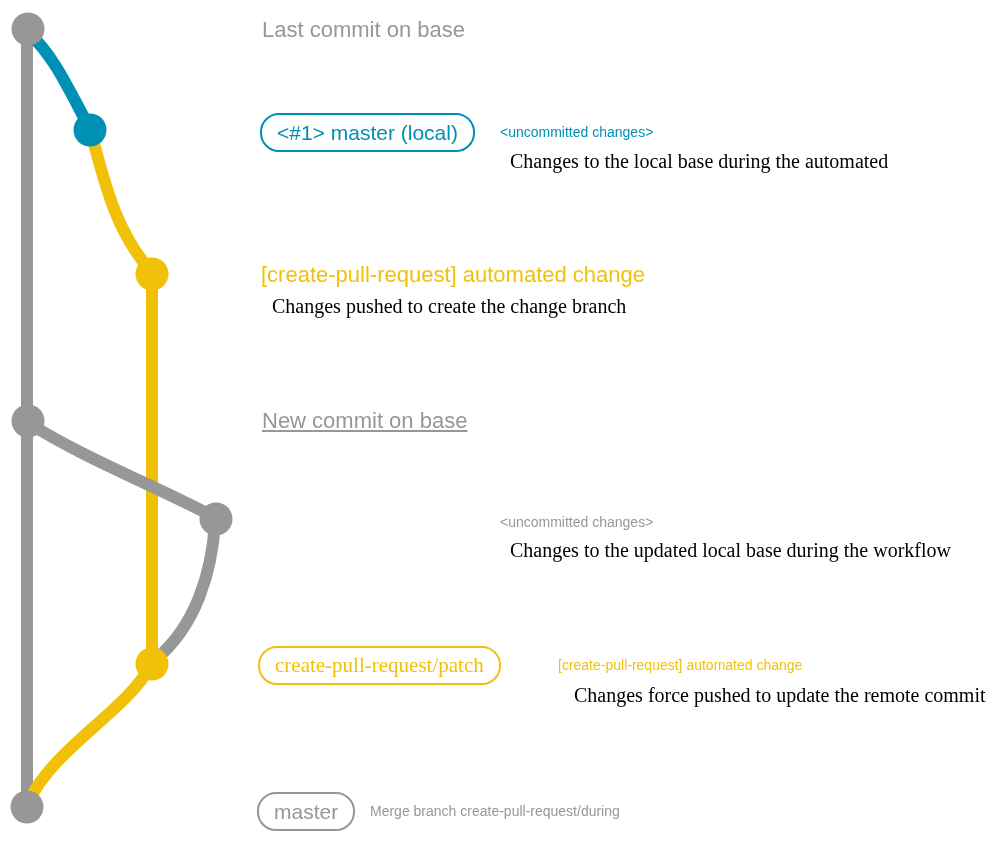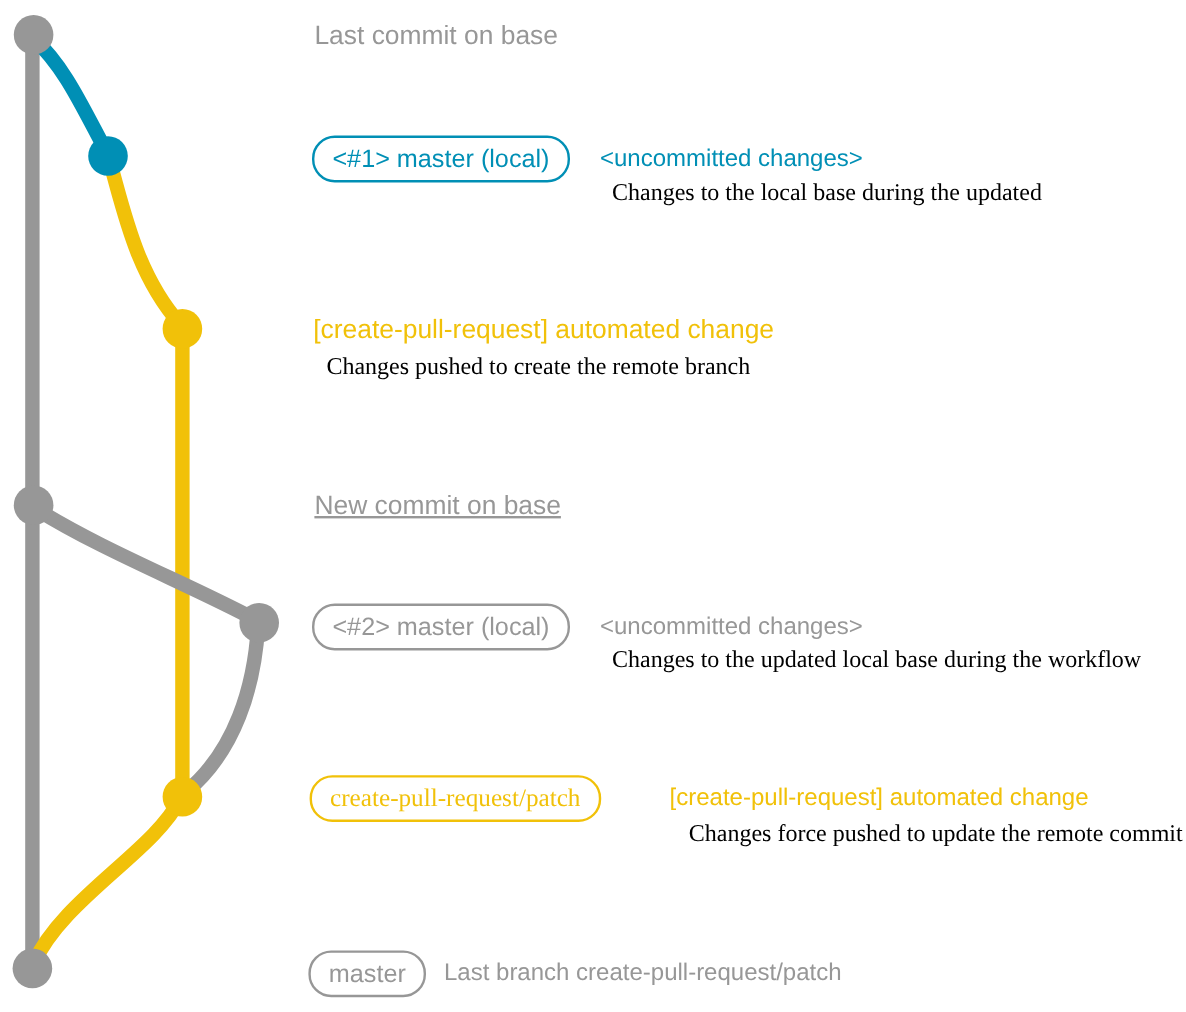--- a/index.html
+++ b/index.html
@@ -37,21 +37,21 @@
   }
   .txt {
     position: absolute;
     white-space: nowrap;
   }
   .heading {
     font-size: 22px;
     line-height: 28px;
   }
   .note {
-    font-size: 20px;
+    font-size: 14px;
     line-height: 28px;
   }
   .c-gray   { color: var(--base-gray, #979797); }
   .c-teal   { color: var(--branch-teal, #008fb5); }
   .c-yellow { color: var(--branch-yellow, #f1c109); }
   .detail {
     font-family: "Liberation Serif", serif;
     font-size: 20px;
     line-height: 24px;
     color: var(--annotation-black, #000000);
@@ -98,31 +98,30 @@
     <circle class="fill-gray" cx="28" cy="421" r="16.5"></circle>
     <circle class="fill-gray" cx="216" cy="519" r="16.5"></circle>
     <circle class="fill-yellow" cx="152" cy="664" r="16.5"></circle>
     <circle class="fill-gray" cx="27" cy="807" r="16.5"></circle>
   </svg>
 
   <div class="txt heading c-gray" style="left:262px; top:16px;">Last commit on base</div>
 
   <div class="badge b-teal" style="left:260px; top:113px;">&lt;#1&gt; master (local)</div>
   <div class="txt note c-teal" style="left:500px; top:118px;">&lt;uncommitted changes&gt;</div>
-  <div class="txt detail" style="left:510px; top:149px;">Changes to the local base during the updated</div>
+  <div class="txt detail" style="left:510px; top:149px;">Changes to the local base during the automated</div>
 
   <div class="txt heading c-yellow" style="left:261px; top:261px;">[create-pull-request] automated change</div>
-  <div class="txt detail" style="left:272px; top:294px;">Changes pushed to create the remote branch</div>
+  <div class="txt detail" style="left:272px; top:294px;">Changes pushed to create the change branch</div>
 
   <div class="txt heading c-gray" style="left:262px; top:407px;text-decoration:underline;">New commit on base</div>
 
-  <div class="badge b-gray" style="left:260px; top:503px;">&lt;#2&gt; master (local)</div>
   <div class="txt note c-gray" style="left:500px; top:508px;">&lt;uncommitted changes&gt;</div>
   <div class="txt detail" style="left:510px; top:538px;">Changes to the updated local base during the workflow</div>
 
   <div class="badge b-yellow" style="left:258px; top:646px;font-family:Liberation Serif, serif;">create-pull-request/patch</div>
   <div class="txt note c-yellow" style="left:558px; top:651px;">[create-pull-request] automated change</div>
   <div class="txt detail" style="left:574px; top:683px;">Changes force pushed to update the remote commit</div>
 
   <div class="badge b-gray" style="left:257px; top:792px;">master</div>
-  <div class="txt note c-gray" style="left:370px; top:797px;">Last branch create-pull-request/patch</div>
+  <div class="txt note c-gray" style="left:370px; top:797px;">Merge branch create-pull-request/during</div>
 
 </div>
 
 </body></html>

